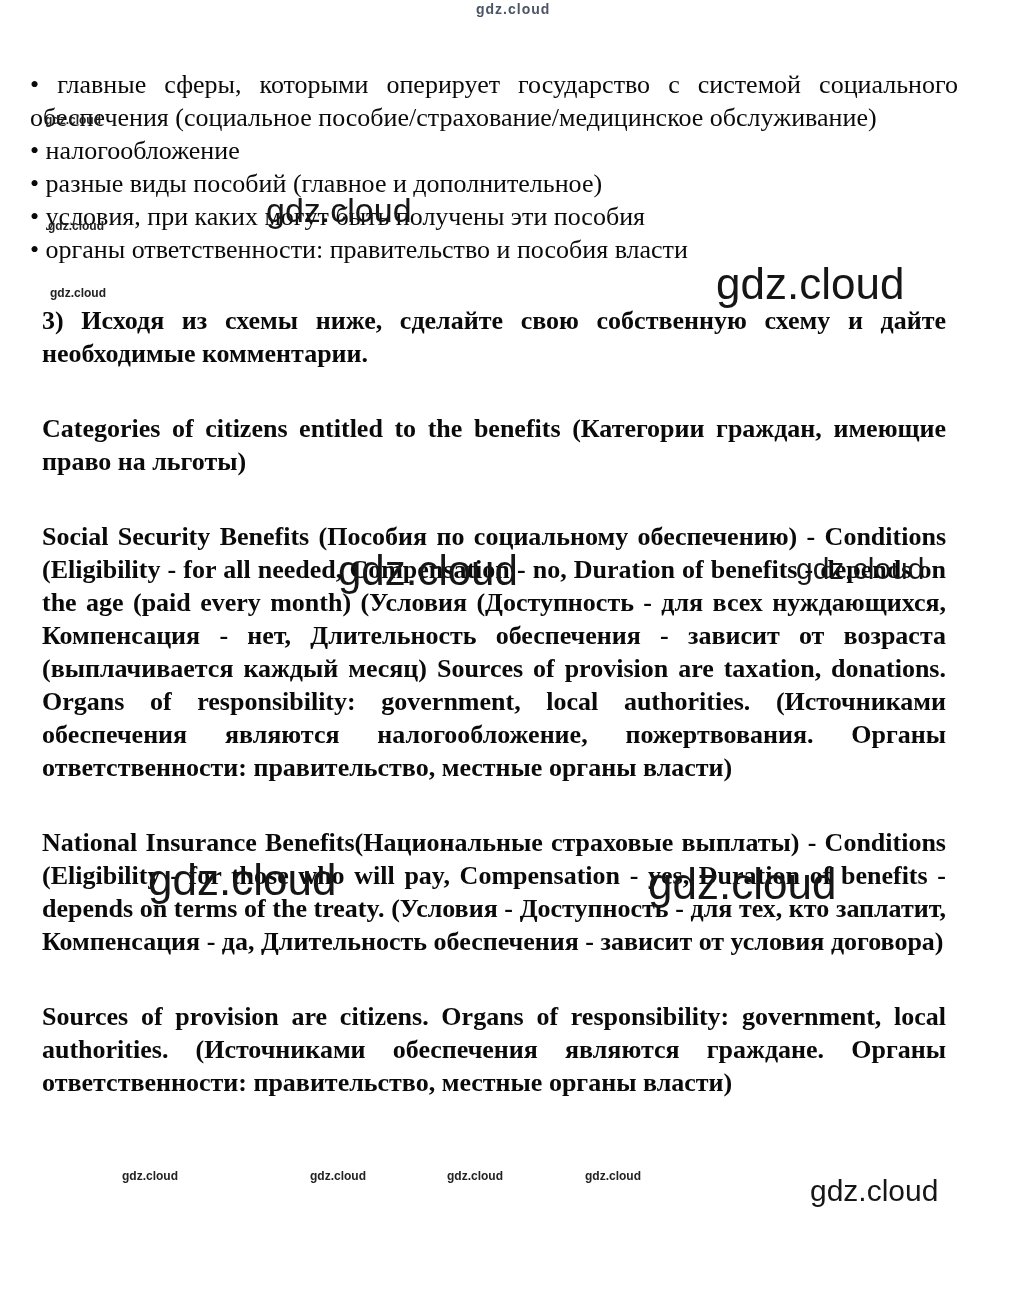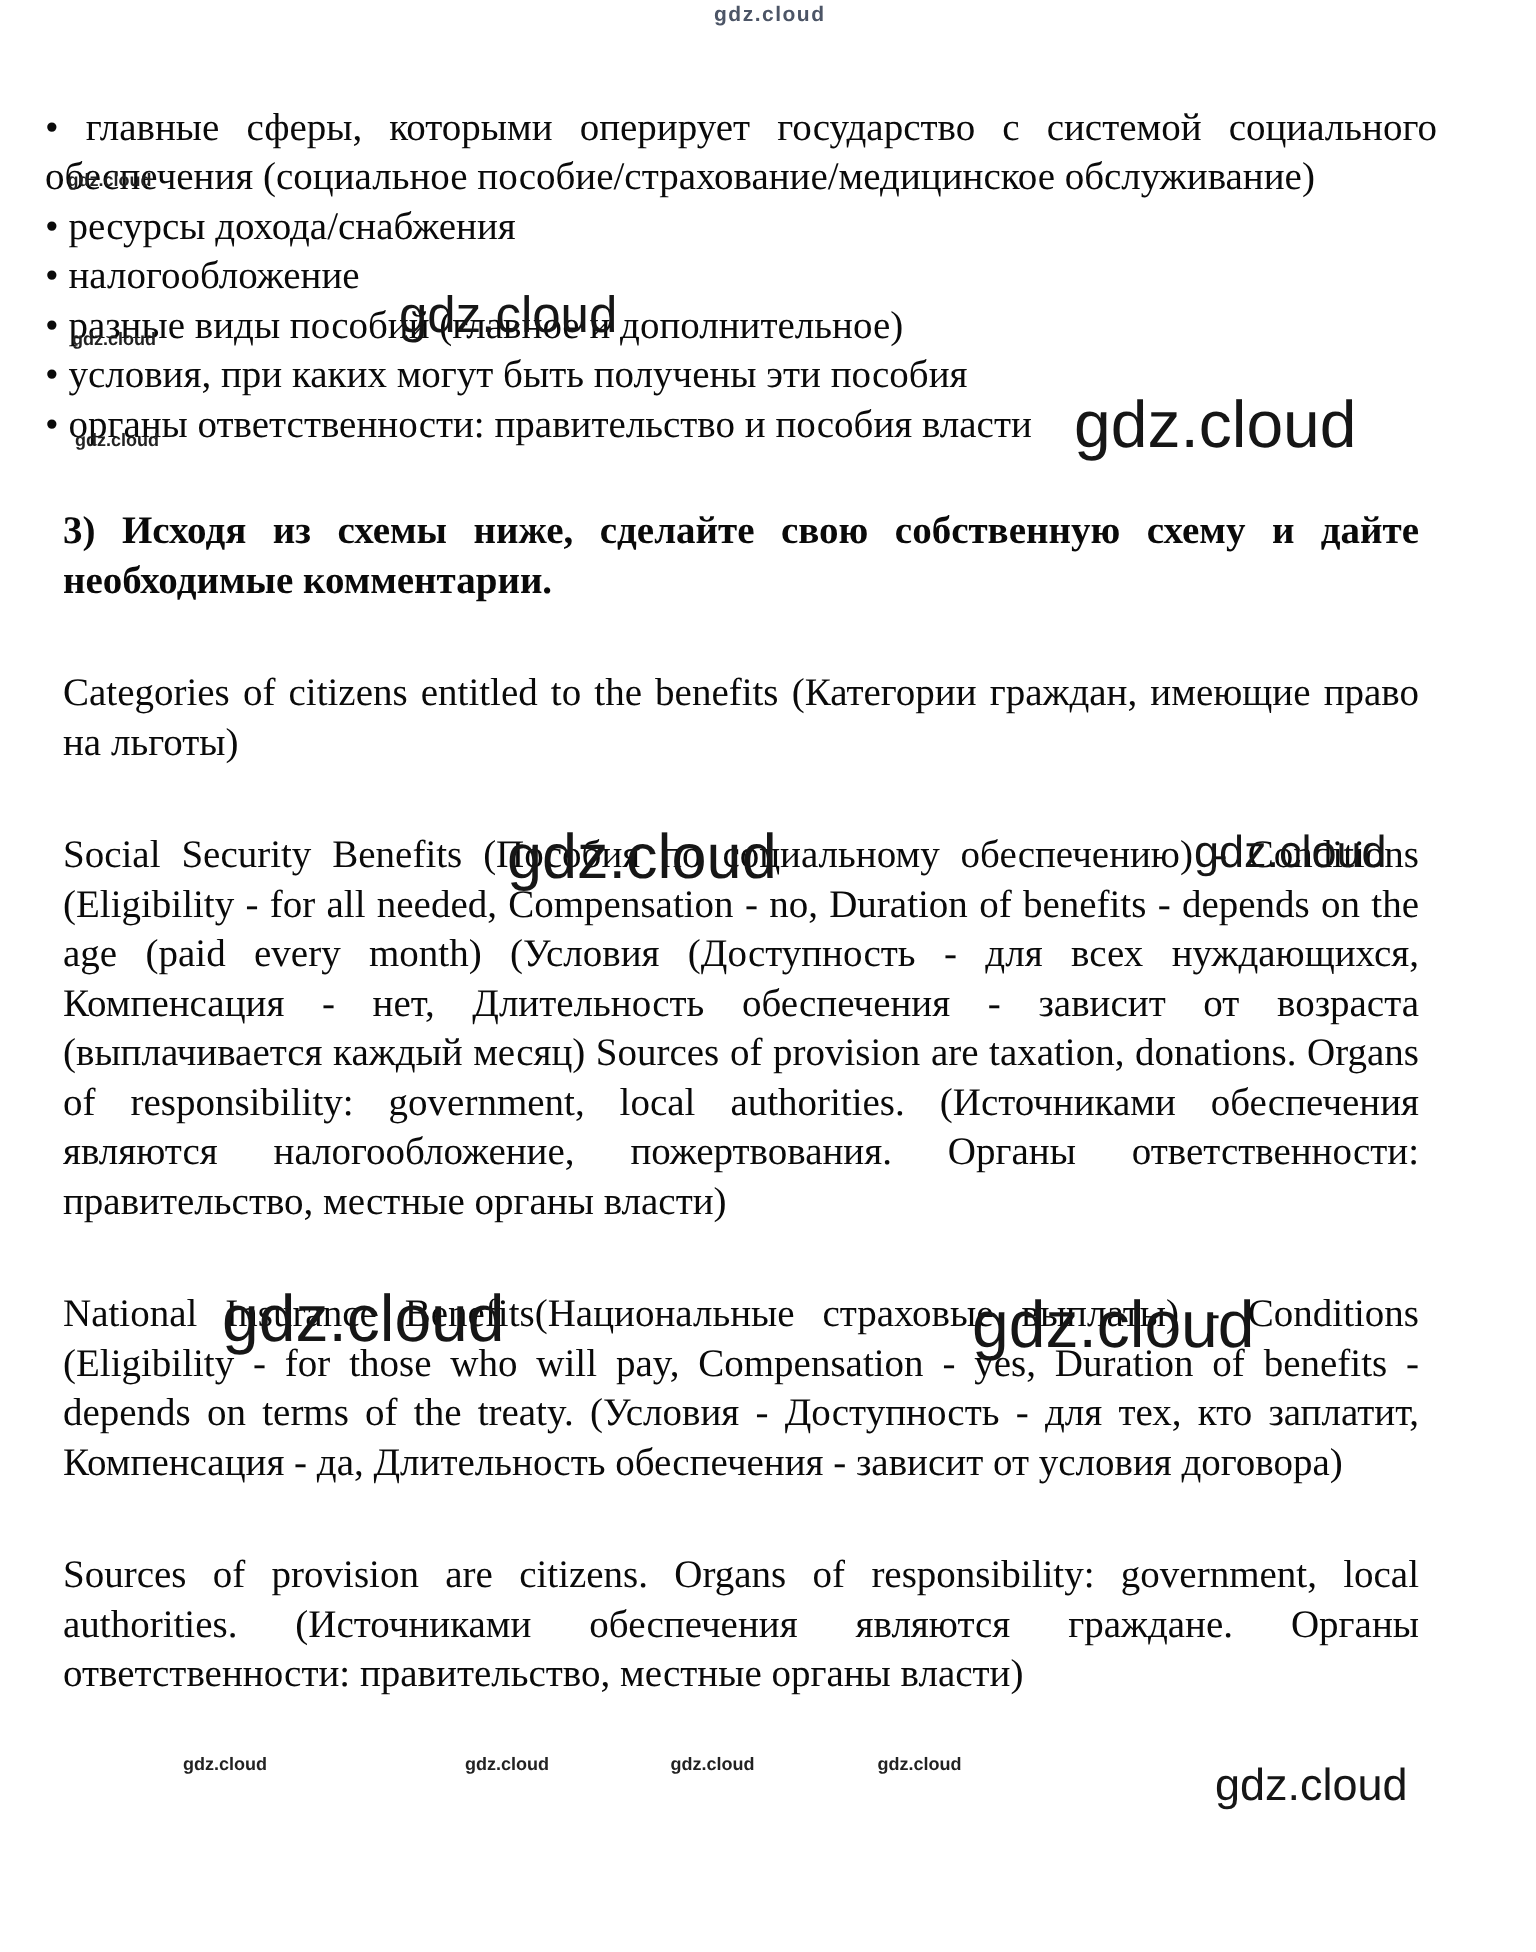--- a/index.html
+++ b/index.html
@@ -31,20 +31,21 @@
   }
   .bullet {
     margin: 0;
   }
   .heading {
     font-weight: 700;
     margin-top: 38px;
   }
   .block {
     margin-top: 42px;
+    font-weight: bold;
   }
   .wm {
     position: absolute;
     font-family: Liberation Sans, sans-serif;
     color: #161616;
     white-space: nowrap;
     line-height: 1;
   }
   .wm-tiny {
     font-size: 12px;
@@ -60,21 +61,20 @@
 </style>
 </head>
 <body>
 
 <div class="page">
 
   <div class="content">
 
     <div>
       <div class="para bullet">• главные сферы, которыми оперирует государство с системой социального обеспечения (социальное пособие/страхование/медицинское обслуживание)</div>
-      <div class="para bullet">• ресурсы дохода/снабжения</div>
       <div class="para bullet">• налогообложение</div>
       <div class="para bullet">• разные виды пособий (главное и дополнительное)</div>
       <div class="para bullet">• условия, при каких могут быть получены эти пособия</div>
       <div class="para bullet">• органы ответственности: правительство и пособия власти</div>
     </div>
 
     <div class="para heading">3) Исходя из схемы ниже, сделайте свою собственную схему и дайте необходимые комментарии.</div>
 
     <div class="para block">Categories of citizens entitled to the benefits (Категории граждан, имеющие право на льготы)</div>
 

